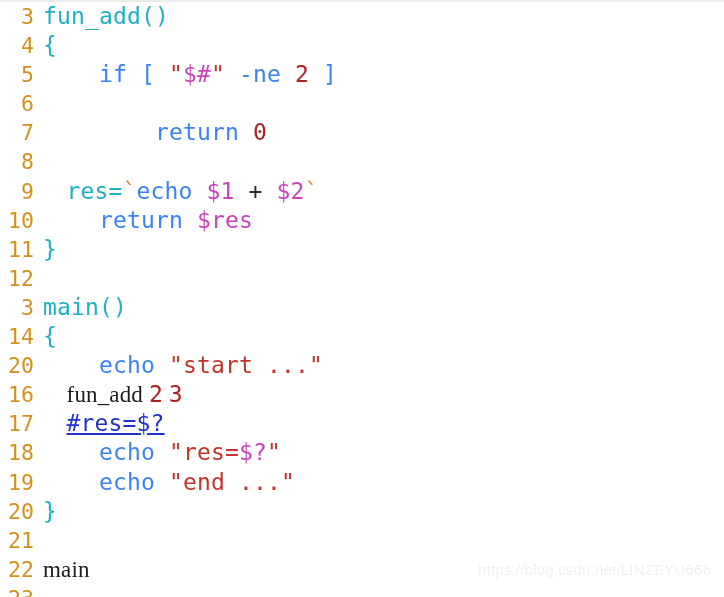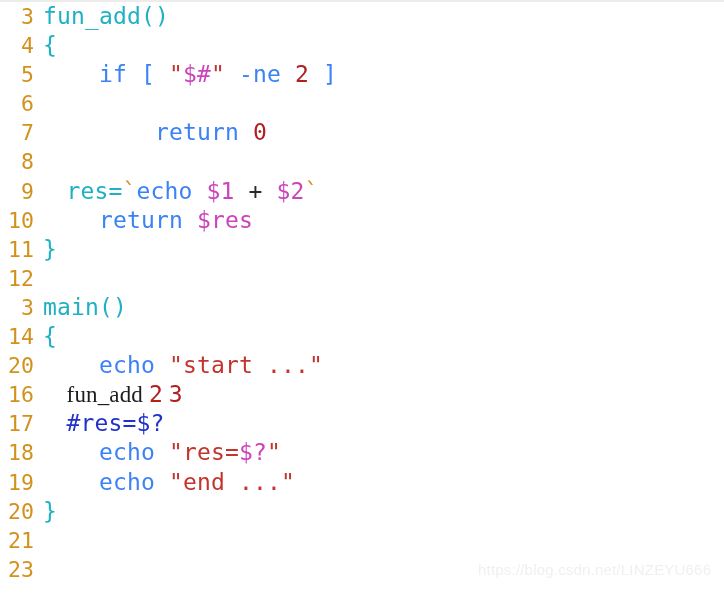--- a/index.html
+++ b/index.html
@@ -61,21 +61,21 @@
   }
   
   .t-plain    { color: #1d1d1d; font-family: Liberation Serif, serif; }
   .t-function { color: #1eb0c4; }
   .t-brace    { color: #1eb0c4; }
   .t-keyword  { color: #3b82f6; }
   .t-string   { color: #c3342c; }
   .t-variable { color: #cc44bb; }
   .t-number   { color: #b02020; }
   .t-assign   { color: #1eb0c4; }
-  .t-comment  { color: #2230cc; }
+  .t-comment  { color: #2230cc; text-decoration: underline; }
   .t-operator { color: #2b2b2b; }
   .t-backtick { color: #d2911d; }
 
   #watermark {
     position: absolute;
     left: 478px;
     top: 561px;
     font-family: "Liberation Sans", sans-serif;
     font-size: 15px;
     color: #f0f0f0;
@@ -102,16 +102,17 @@
       <div class="code-line"><span class="line-number">12</span><span class="line-code"></span></div>
       <div class="code-line"><span class="line-number">3</span><span class="line-code"><span class="t-function">main()</span></span></div>
       <div class="code-line"><span class="line-number">14</span><span class="line-code"><span class="t-brace">{</span></span></div>
       <div class="code-line"><span class="line-number">20</span><span class="line-code"><span class="t-keyword">    echo </span><span class="t-string">"start ..."</span></span></div>
       <div class="code-line"><span class="line-number">16</span><span class="line-code"><span class="t-plain">    fun_add </span><span class="t-number">2</span><span class="t-plain"> </span><span class="t-number">3</span></span></div>
       <div class="code-line"><span class="line-number">17</span><span class="line-code"><span class="t-plain">    </span><span class="t-comment">#res=$?</span></span></div>
       <div class="code-line"><span class="line-number">18</span><span class="line-code"><span class="t-keyword">    echo </span><span class="t-string">"res=</span><span class="t-variable">$?</span><span class="t-string">"</span></span></div>
       <div class="code-line"><span class="line-number">19</span><span class="line-code"><span class="t-keyword">    echo </span><span class="t-string">"end ..."</span></span></div>
       <div class="code-line"><span class="line-number">20</span><span class="line-code"><span class="t-brace">}</span></span></div>
       <div class="code-line"><span class="line-number">21</span><span class="line-code"></span></div>
+      <div class="code-line"><span class="line-number">22</span><span class="line-code"><span class="t-plain">main</span></span></div>
       <div class="code-line"><span class="line-number">23</span><span class="line-code"></span></div>
     </div>
   <div id="watermark">https://blog.csdn.net/LINZEYU666</div>
 </div>
 
 </body></html>

